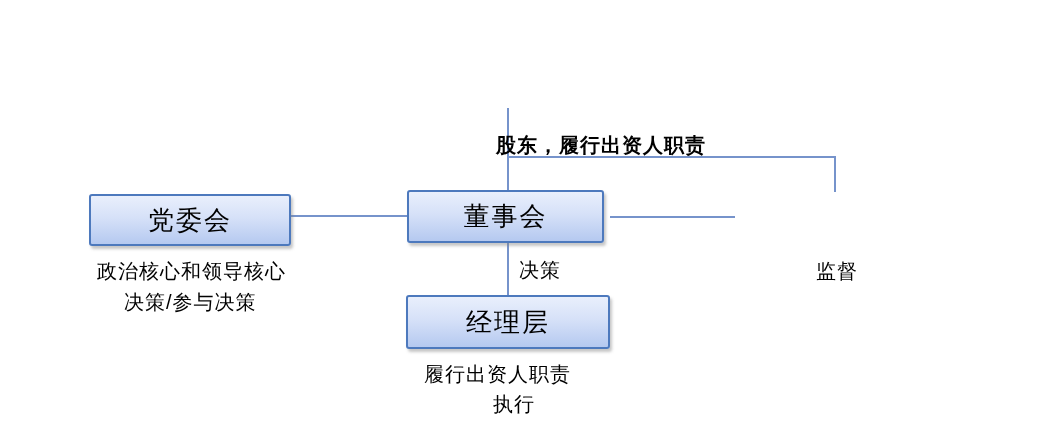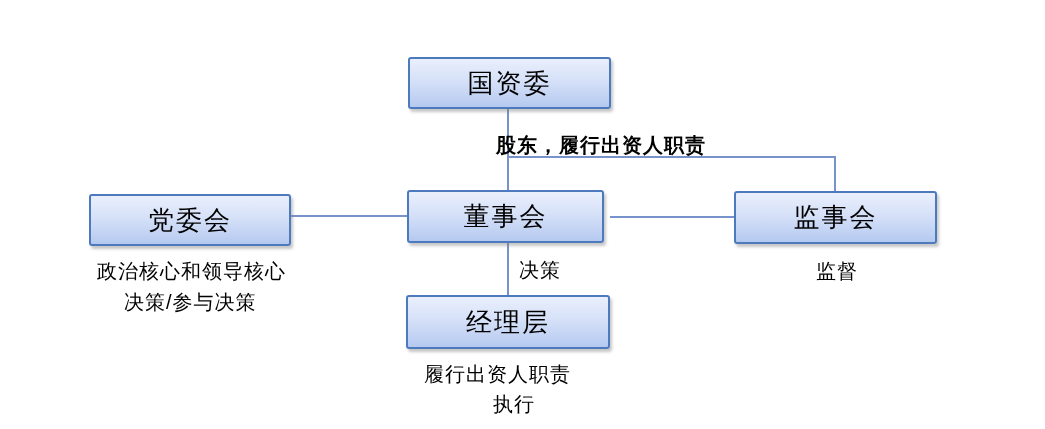--- a/index.html
+++ b/index.html
@@ -77,31 +77,25 @@
 
 <div class="stage">
 
   <div class="line l-v1"></div>
   <div class="line l-h1"></div>
   <div class="line l-v2"></div>
   <div class="line l-h2"></div>
   <div class="line l-h3"></div>
   <div class="line l-v3"></div>
 
-  <div class="node n-guoziwei">
-    <span>国资委</span>
-  </div>
   <div class="node n-dangweihui">
     <span>党委会</span>
   </div>
   <div class="node n-dongshihui">
     <span>董事会</span>
-  </div>
-  <div class="node n-jianshihui">
-    <span>监事会</span>
   </div>
   <div class="node n-jinglicen">
     <span>经理层</span>
   </div>
 
   <div class="ann a-shareholder">股东，履行出资人职责</div>
   <div class="ann a-party2">决策/参与决策</div>
   <div class="ann a-party1">政治核心和领导核心</div>
   <div class="ann a-board">决策</div>
   <div class="ann a-supervisor">监督</div>

